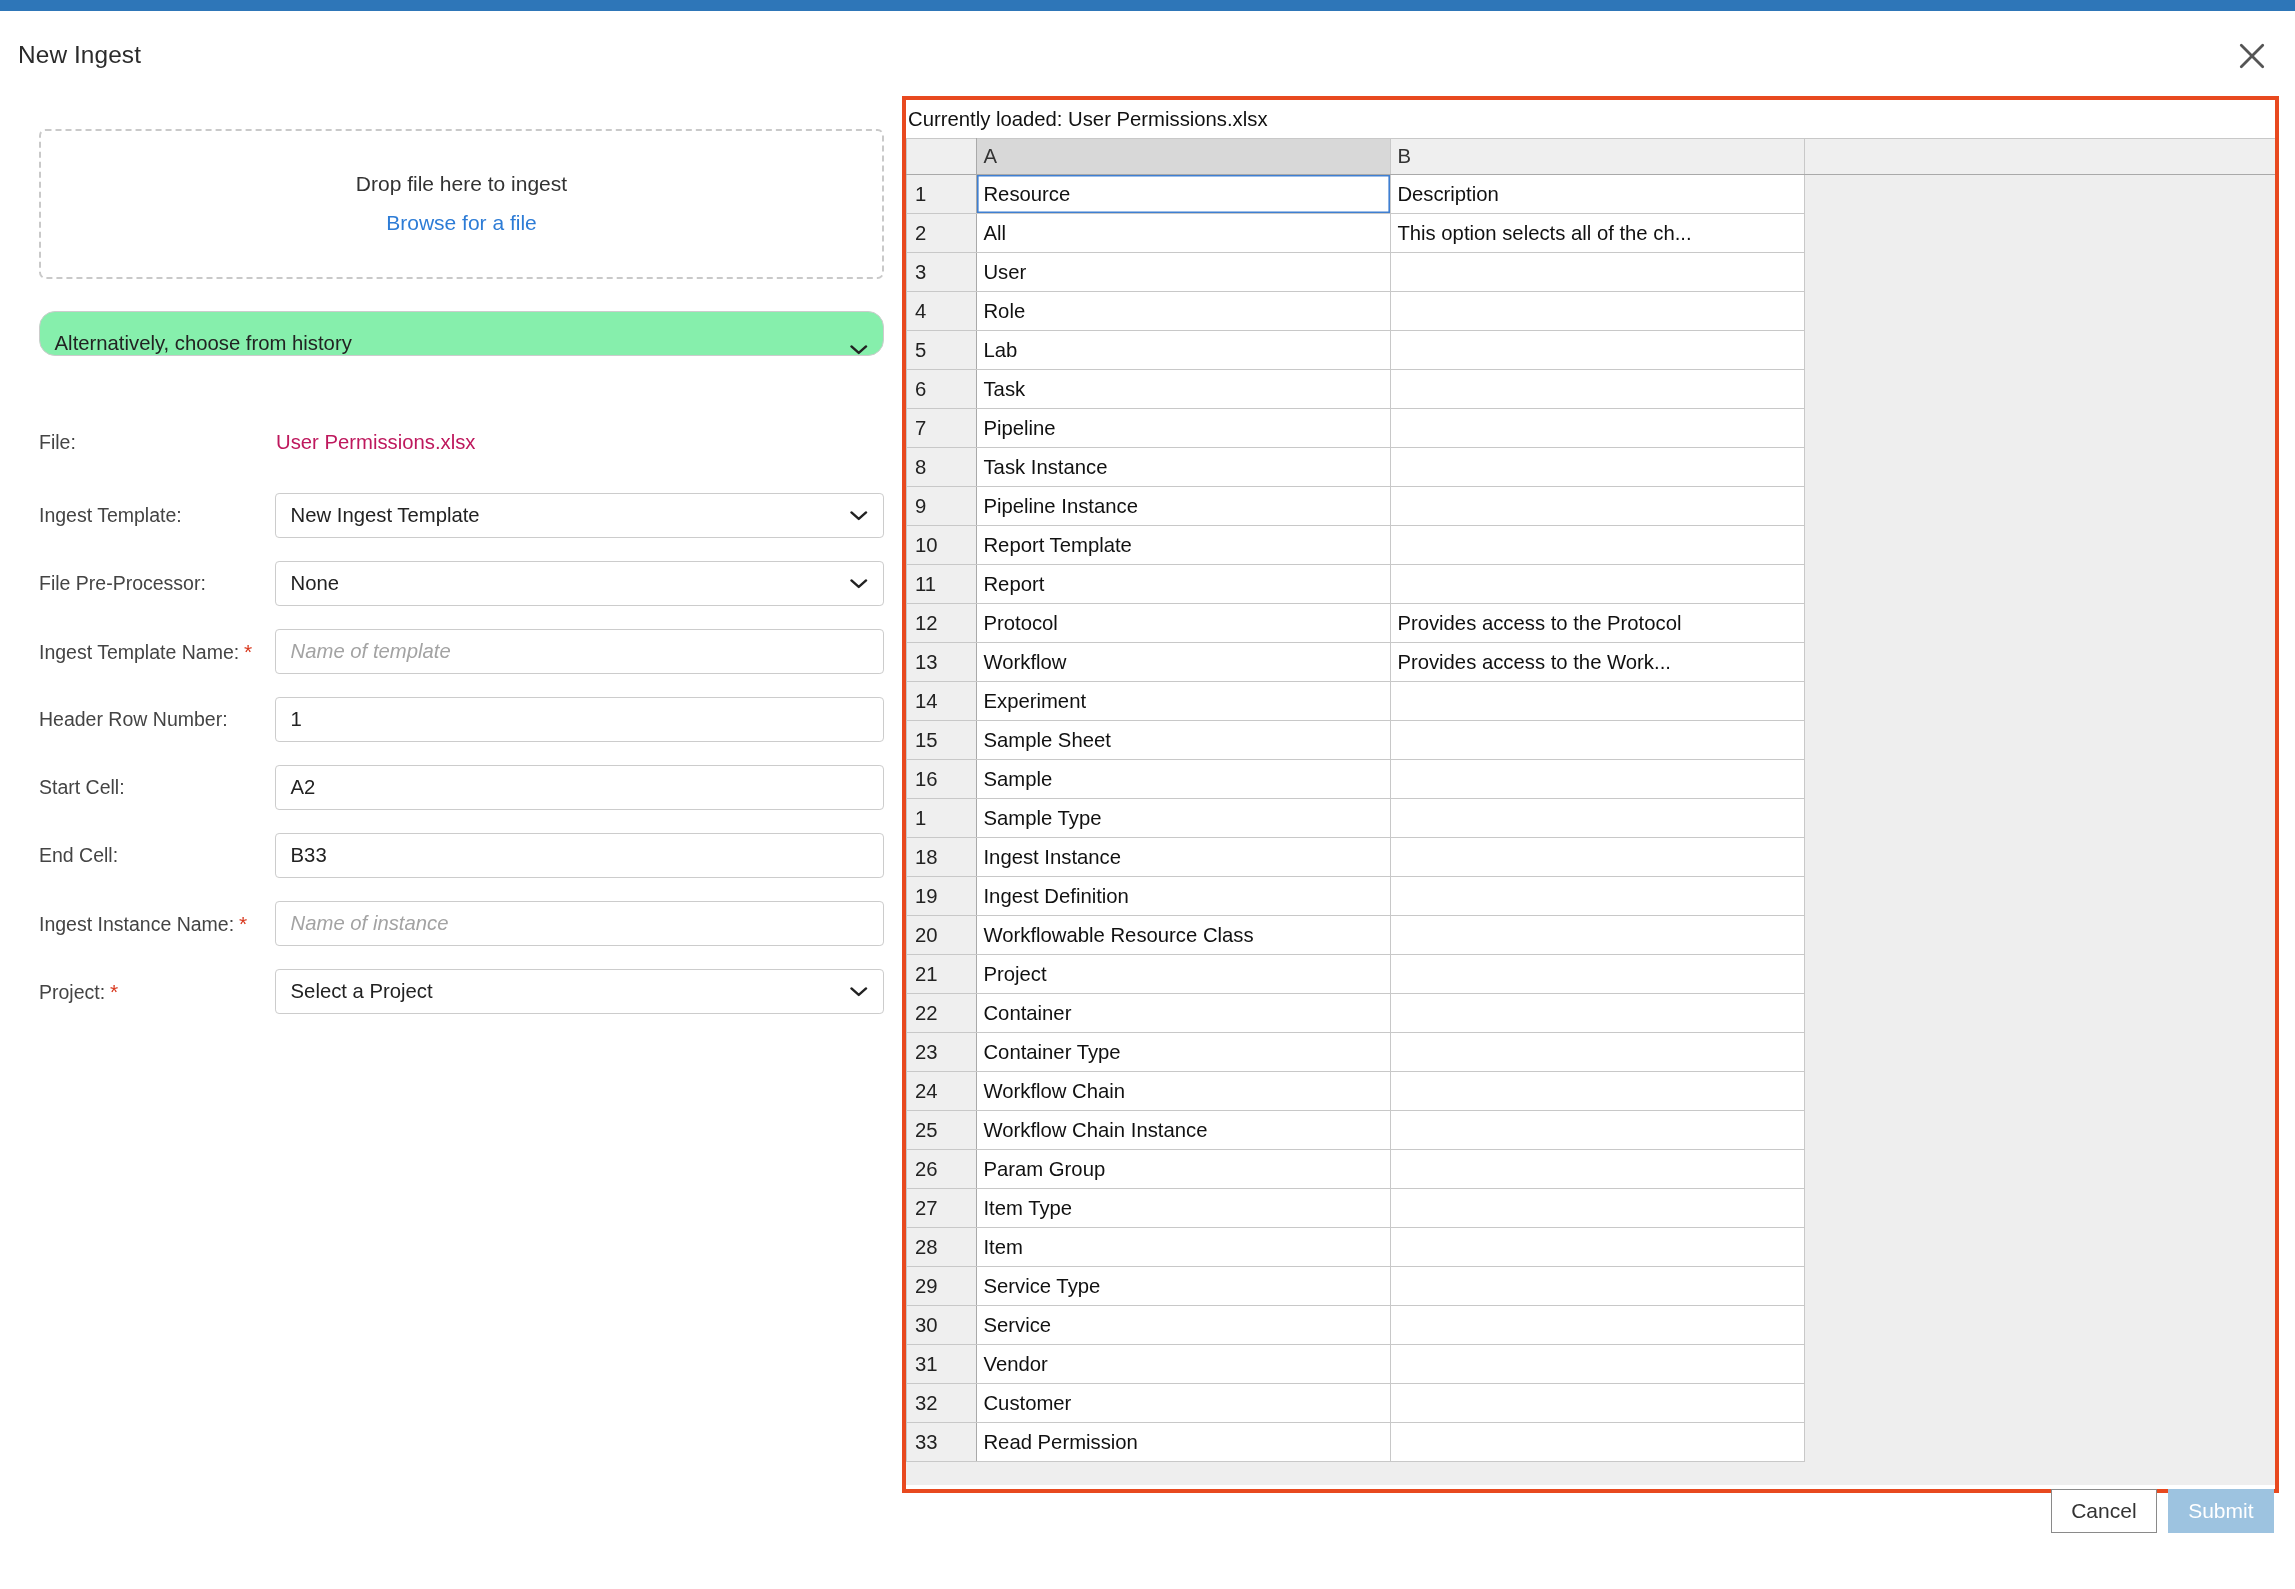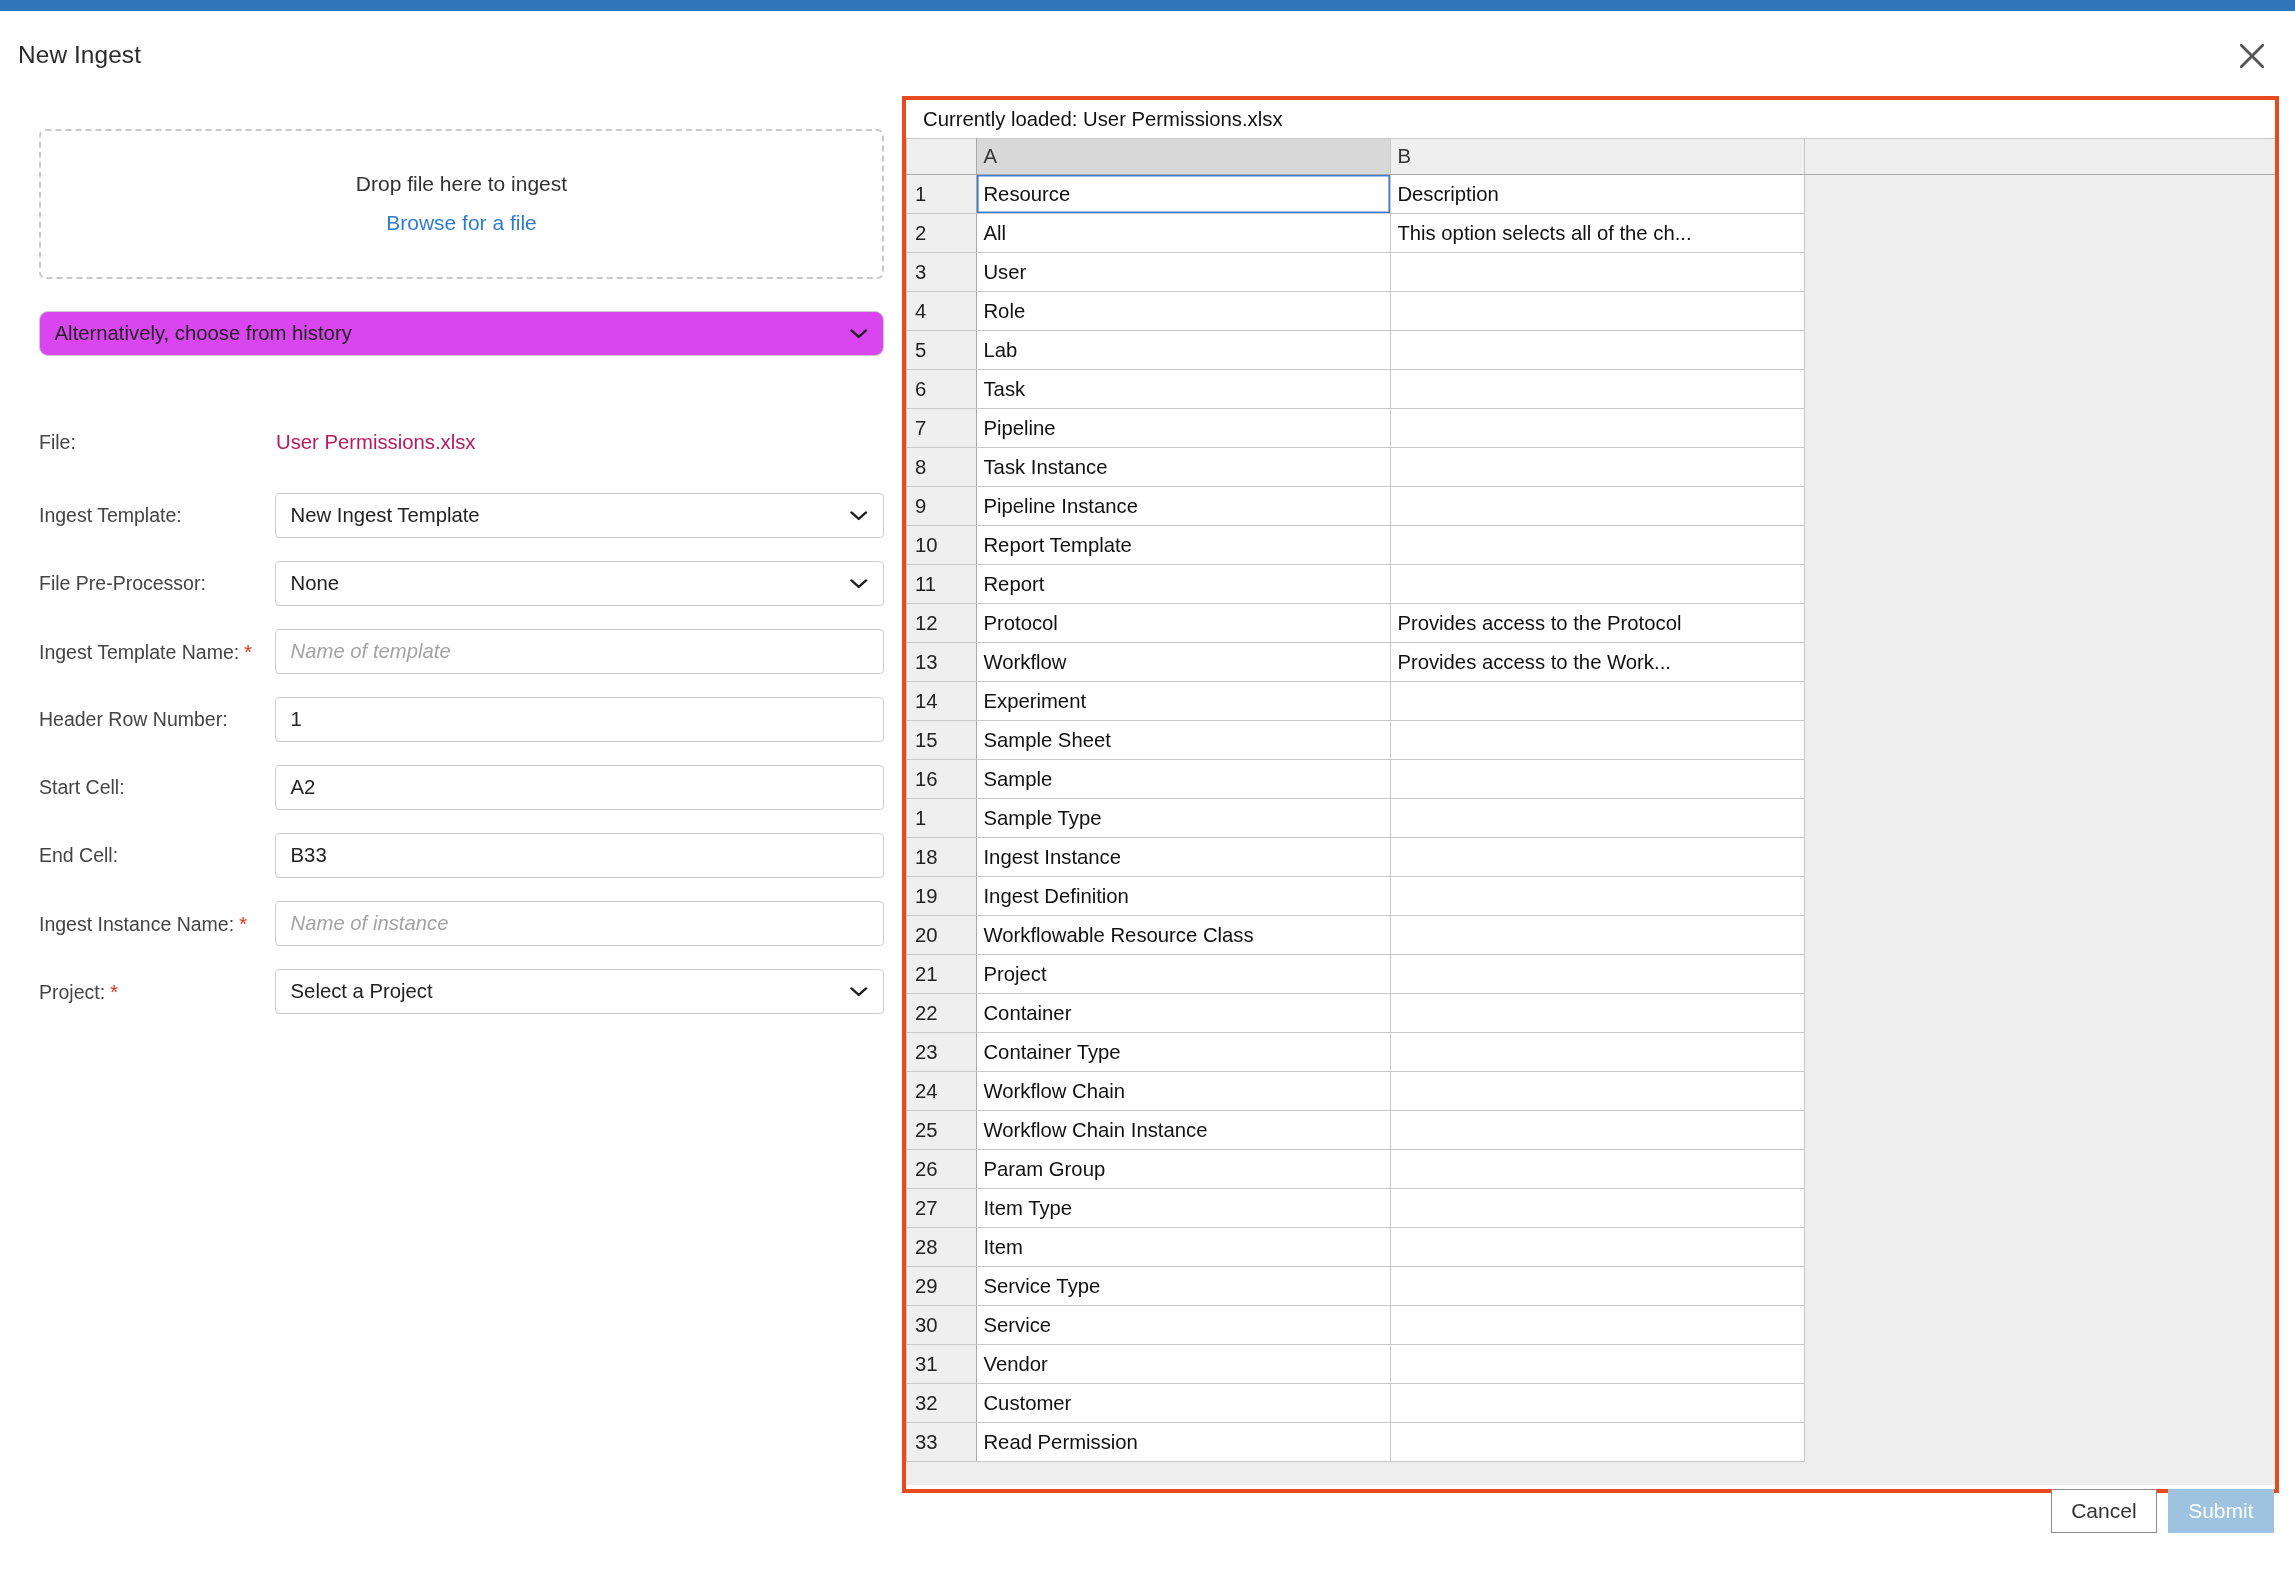--- a/index.html
+++ b/index.html
@@ -77,24 +77,24 @@
     color: #2d7cd6;
     cursor: pointer;
     text-decoration: none;
   }
 
   .history-select {
     position: absolute;
     left: 39px; top: 197px;
     width: 845px; height: 45px;
     border: 1.2px solid #ccc;
-    border-radius: 9px;
-    background: #d946ef;
+    border-radius: 16px;
+    background: #86efac;
     display: flex;
-    align-items: center;
+    align-items: flex-end;
     padding: 0 14.6px;
     font-size: 20.3px;
     color: #222;
     cursor: pointer;
   }
   .history-select .label { flex: 1; }
 
   .caret {
     width: 19.5px; height: 11.4px;
     flex: 0 0 auto;
@@ -161,21 +161,21 @@
     position: absolute;
     left: 902px; top: 96px;
     width: 1377px; height: 1397px;
     border: 4.1px solid #e8491f;
     background: #ffffff;
     overflow: hidden;
   }
   .sheet-loaded {
     height: 38px;
     line-height: 38px;
-    padding-left: 17px;
+    padding-left: 2px;
     font-size: 20.3px;
     color: #111;
     background: #fff;
     white-space: nowrap;
   }
   .sheet-scroll {
     position: relative;
     height: 1347px;
     background: #eeeeee;
     overflow: hidden;

